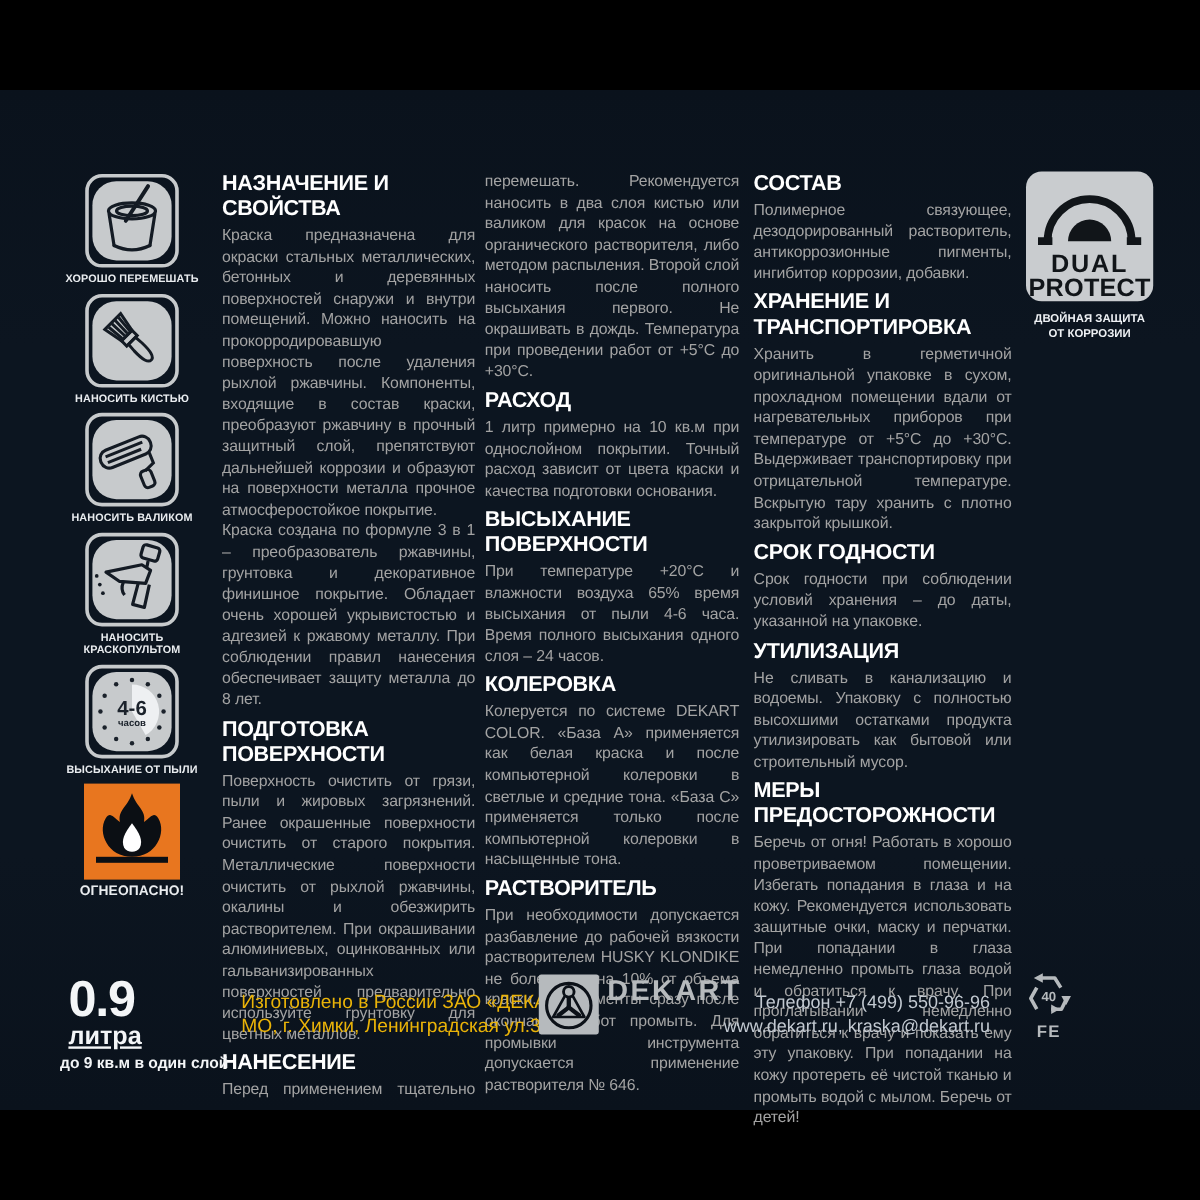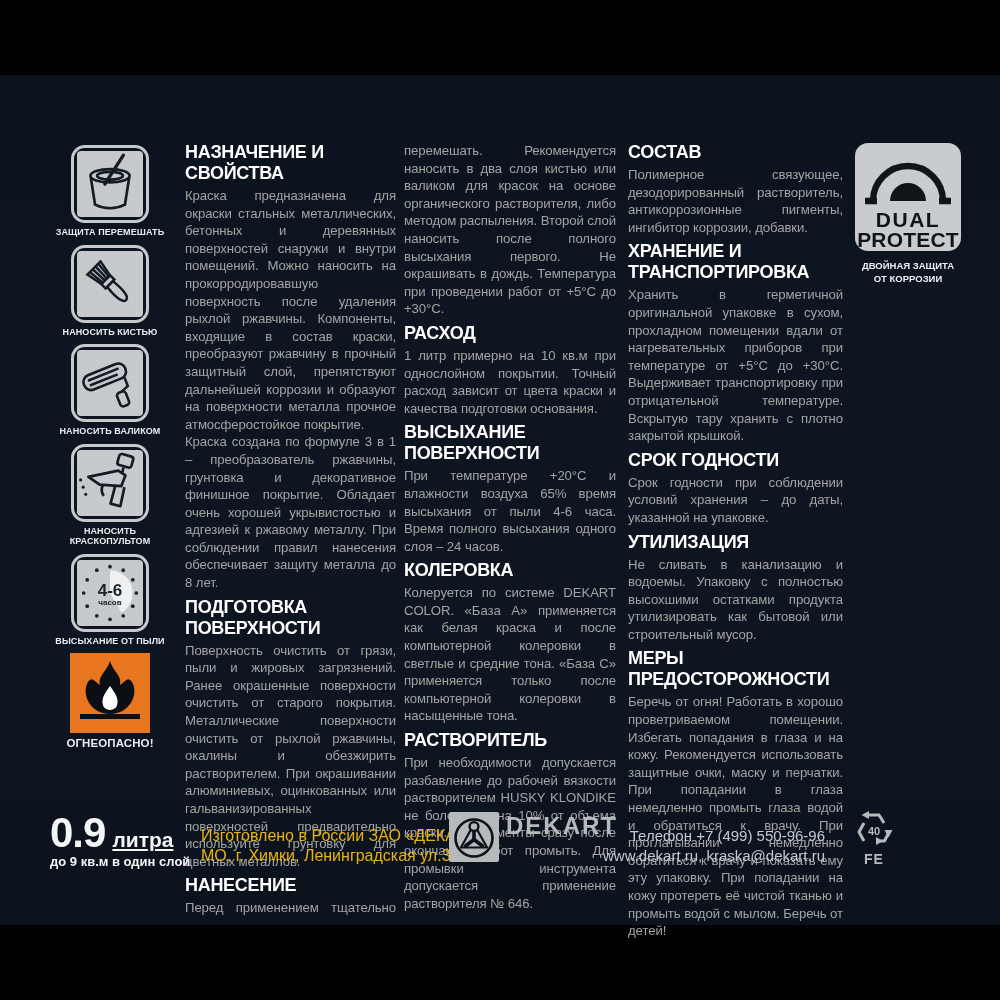--- a/index.html
+++ b/index.html
@@ -6,21 +6,21 @@
   html,body { width:1000px; height:1000px; background:#000; font-family:"Liberation Sans", sans-serif; }
   #stage { position:relative; width:1000px; height:1000px; background:#000; overflow:hidden; }
   .label-band { position:absolute; left:0; top:75px; width:1000px; height:850px;
     background:linear-gradient(180deg,#0a121c 0%, #0c1520 25%, #0c1520 75%, #0a121c 100%); }
 
   
   .picts { position:absolute; left:68px; top:145px; width:84px; }
   .pict { position:relative; width:84px; margin-bottom:7px; text-align:center; }
   .pict-box { position:relative; width:78px; height:78px; margin:0 auto;
     border:3px solid #c7cacc; border-radius:14px; padding:3px; }
-  .pict-box .inner { width:66px; height:66px; background:#c7cacc; border-radius:4px; overflow:hidden; }
+  .pict-box .inner { width:66px; height:66px; background:#c7cacc; border-radius:20px; overflow:hidden; }
   .pict-caption { position:relative; left:50%; transform:translateX(-50%); width:116px; margin-top:4px;
     font-size:9px; font-weight:bold; line-height:10.5px; color:#e9ecef; letter-spacing:0.1px; }
   .flame-box { width:80px; height:80px; margin:0 auto; background:#e8761f; }
   .flame-caption { width:120px; font-size:11.5px; line-height:13px; }
   .clock-num { position:absolute; left:0; top:25px; width:100%; text-align:center;
     font-size:17px; font-weight:bold; color:#1b222b; line-height:17px; }
   .clock-unit { position:absolute; left:0; top:42px; width:100%; text-align:center;
     font-size:8px; font-weight:bold; color:#1b222b; line-height:8px; }
 
   
@@ -35,21 +35,21 @@
   
   .badge { position:absolute; left:855px; top:143px; width:106px; height:108px;
     background:#c9cccf; border-radius:13px; text-align:center; }
   .badge-word1 { font-size:21px; font-weight:800; color:#111519; letter-spacing:1.5px; line-height:19px; margin-top:-1px; }
   .badge-word2 { font-size:21px; font-weight:800; color:#111519; letter-spacing:0.2px; line-height:21px; }
   .badge-caption { position:absolute; left:838px; top:259px; width:140px; text-align:center;
     font-size:9.5px; font-weight:bold; line-height:13px; color:#eef1f4; }
 
   
   .volume { position:absolute; left:50px; top:814px; color:#f3f5f7; }
-  .volume .row { display:flex; align-items:baseline; }
+  .volume .row { display:flex; align-items:baseline;flex-direction:column; }
   .volume .num { font-size:42px; font-weight:bold; line-height:38px; letter-spacing:-1px; }
   .volume .unit { font-size:21px; font-weight:bold; margin-left:7px;text-decoration:underline; }
   .volume .coverage { font-size:13px; font-weight:bold; margin-top:2px; }
 
   .manufacturer { position:absolute; left:201px; top:826px; font-size:16px; line-height:20px; color:#eab308; }
 
   .logo-box { position:absolute; left:449px; top:812px; width:50px; height:50px; background:#b6babd; border-radius:2px; }
   .logo-text { position:absolute; left:506px; top:814px; font-size:24px; font-weight:800;
     color:#b6babd; letter-spacing:2px; line-height:24px; }
 
@@ -78,21 +78,21 @@
             <line x1="45" y1="4" x2="27" y2="32" stroke-width="3.2"></line>
             <ellipse cx="32" cy="24" rx="19" ry="6.5"></ellipse>
             <ellipse cx="32" cy="24" rx="12.5" ry="3.8"></ellipse>
             <line x1="13.5" y1="26.5" x2="17.5" y2="52"></line>
             <line x1="50.5" y1="26.5" x2="46.5" y2="52"></line>
             <path d="M17.5,52 Q32,59 46.5,52"></path>
           </g>
         </svg>
       </div>
         </div>
-      <div class="pict-caption">ЗАЩИТА ПЕРЕМЕШАТЬ</div>
+      <div class="pict-caption">ХОРОШО ПЕРЕМЕШАТЬ</div>
     </div>
 
     <div class="pict">
       <div class="pict-box">
           <div class="inner">
         <svg width="66" height="66" viewBox="0 0 64 64">
           <g transform="rotate(-45 32 32)" stroke="#141b24" stroke-width="2.4" fill="none">
             <path d="M23,10 L41,10 L38,26 L26,26 Z"></path>
             <path d="M26.5,11 L27.8,25"></path>
                 <path d="M30.3,10.6 L30.8,25"></path>

